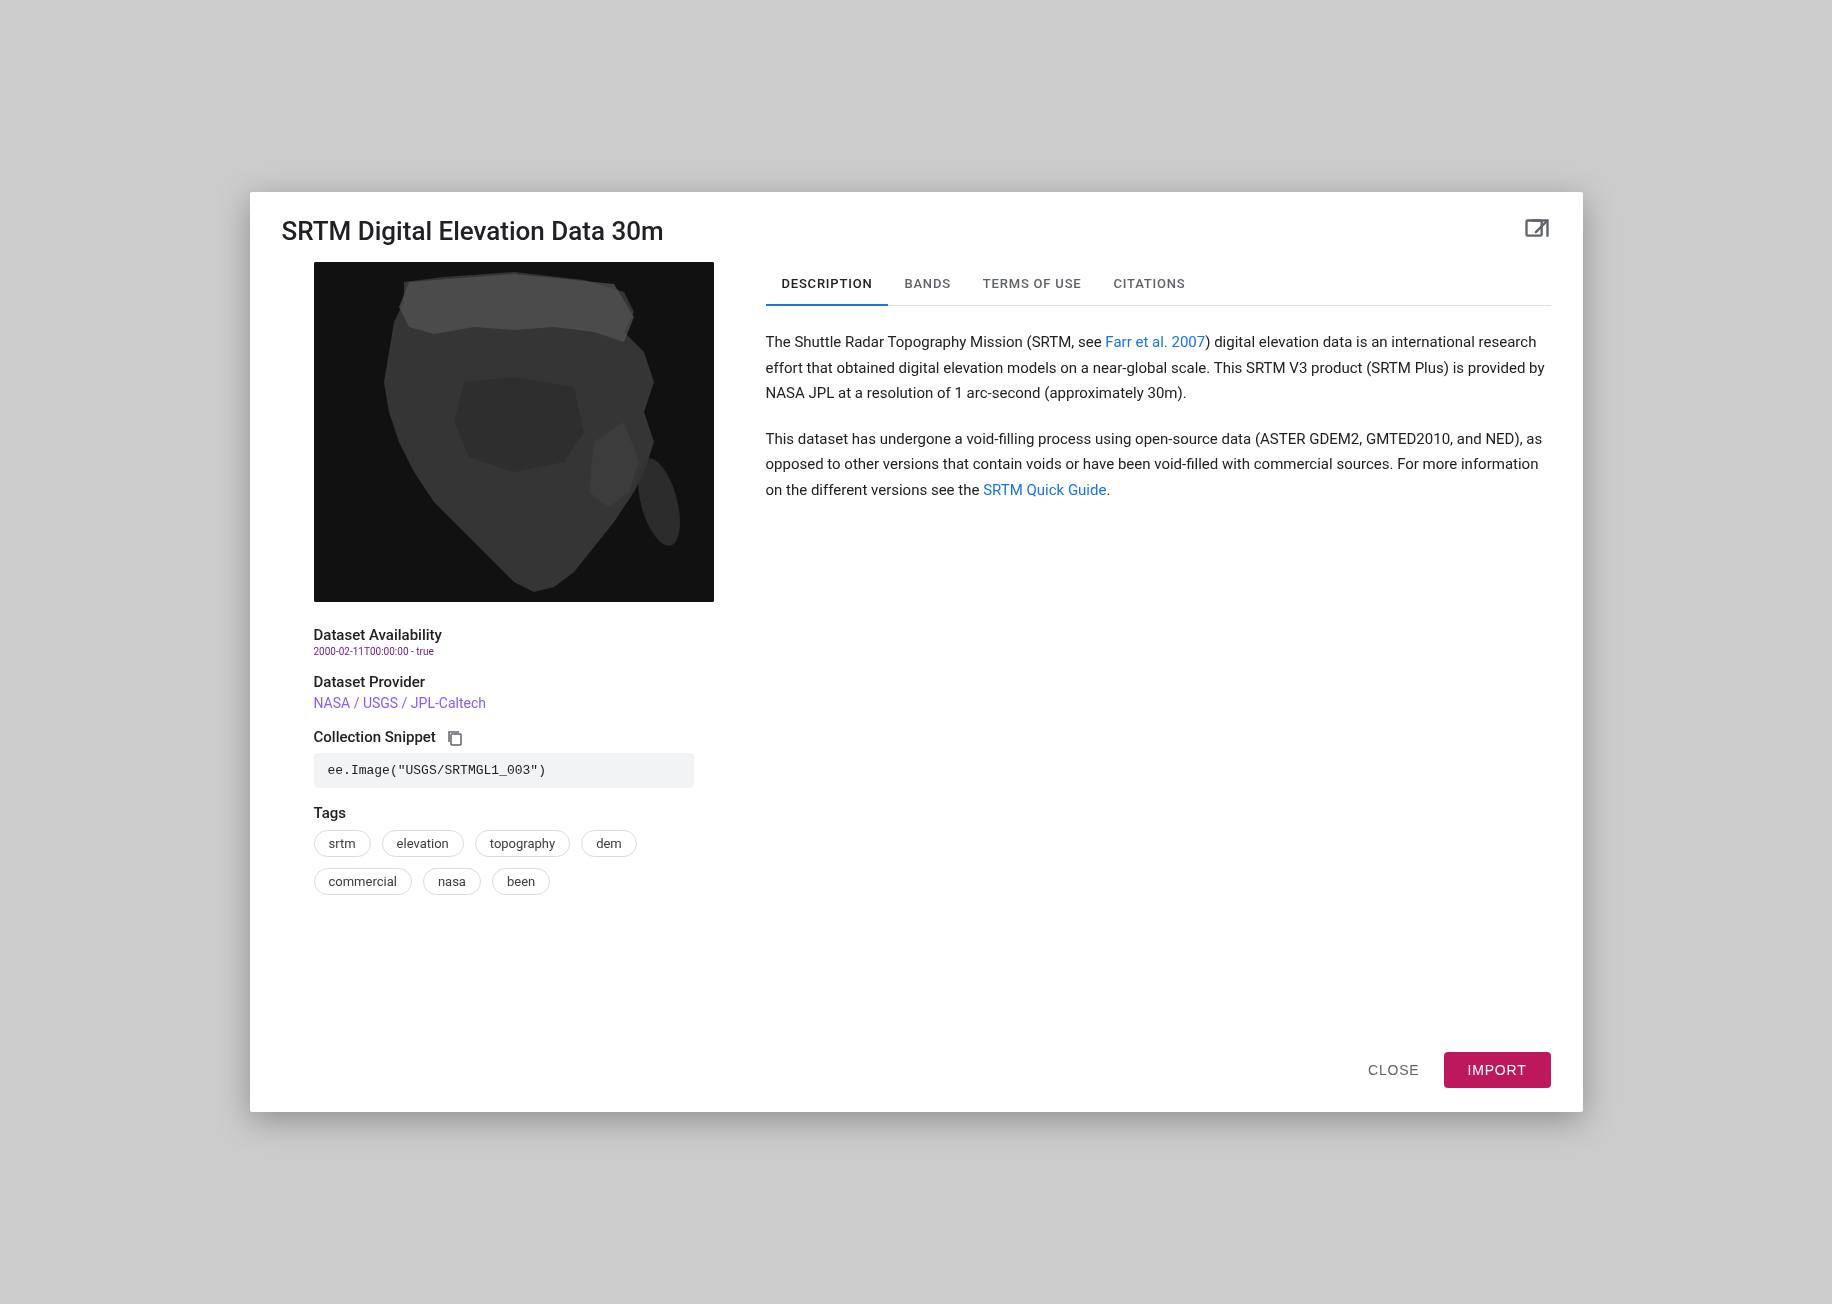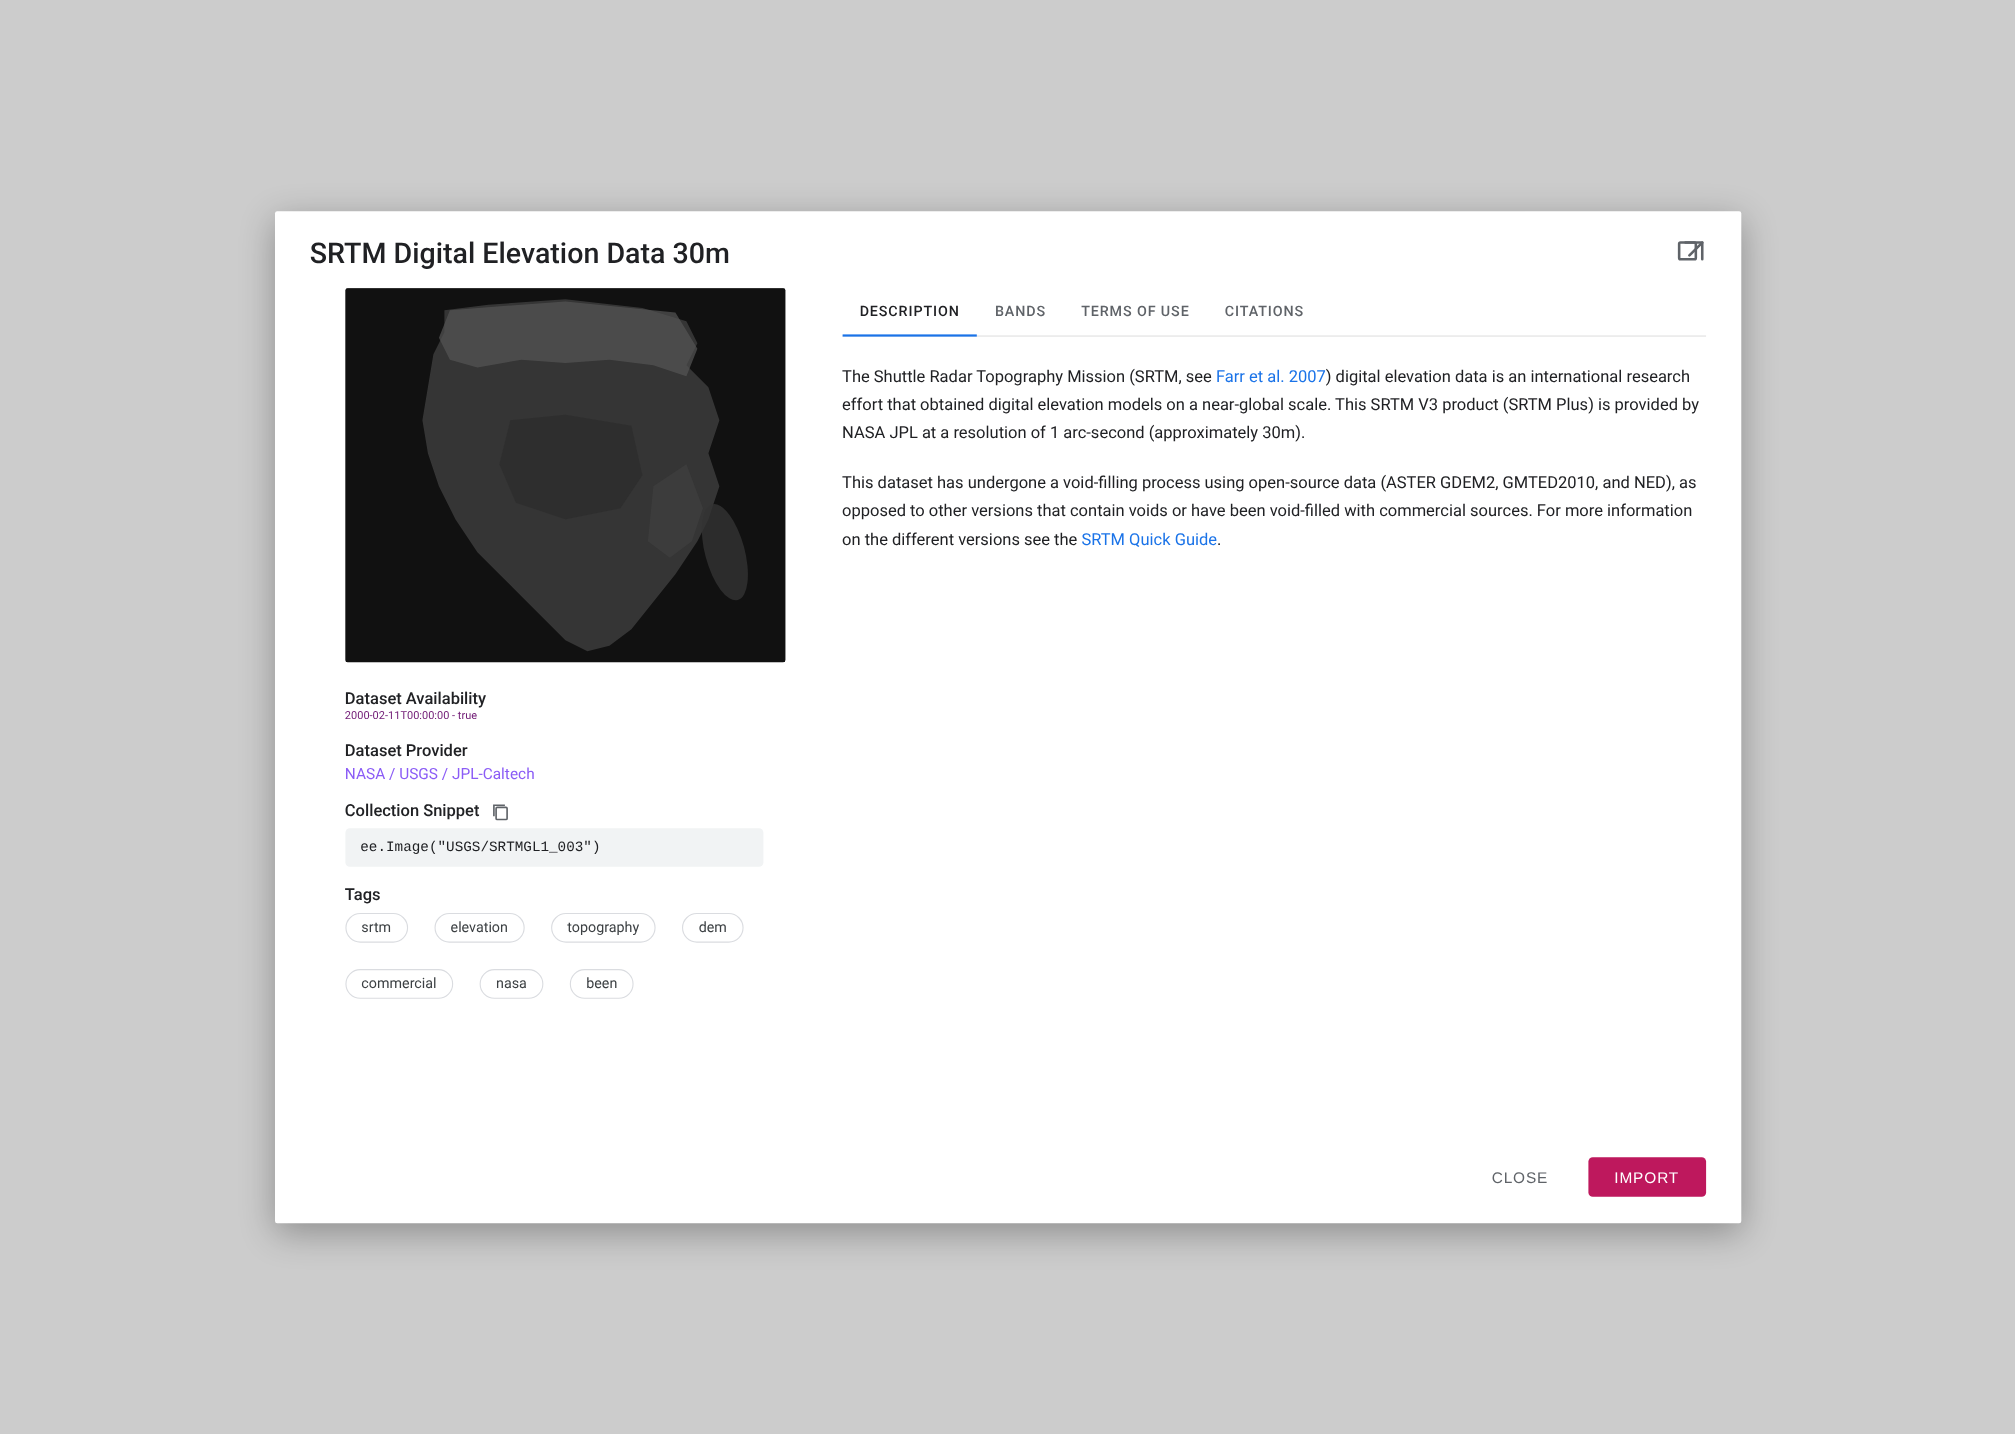--- a/index.html
+++ b/index.html
@@ -98,21 +98,21 @@
       display: inline-block;
       width: 18px;
       height: 18px;
       cursor: pointer;
       vertical-align: middle;
       margin-left: 6px;
     }
     .tags-container {
       display: flex;
       flex-wrap: wrap;
-      gap: 24px;
+      gap: 11px;
       margin-top: 8px;
     }
     .tag-chip {
       background: #fff;
       border: 1px solid #dadce0;
       border-radius: 16px;
       padding: 5px 14px;
       font-size: 13px;
       color: #3c4043;
       cursor: pointer;
@@ -158,21 +158,21 @@
     .description-link {
       color: #1a73e8;
       text-decoration: none;
       cursor: pointer;
     }
     .dialog-footer {
       display: flex;
       justify-content: flex-end;
       align-items: center;
       padding: 24px 32px;
-      gap: 20px;
+      gap: 8px;
     }
     .close-button {
       background: transparent;
       border: none;
       font-size: 14px;
       font-weight: 500;
       color: #5f6368;
       letter-spacing: 0.8px;
       cursor: pointer;
       padding: 10px 16px;

